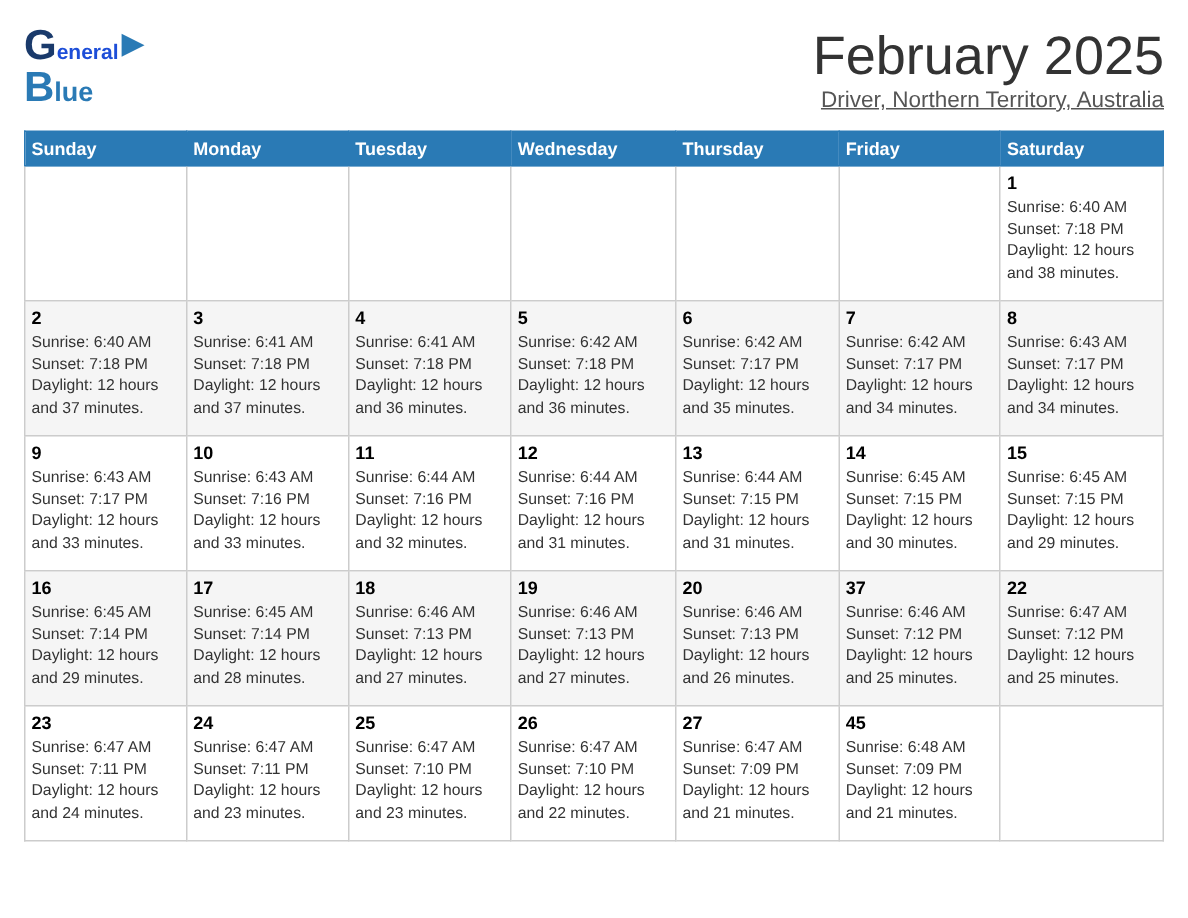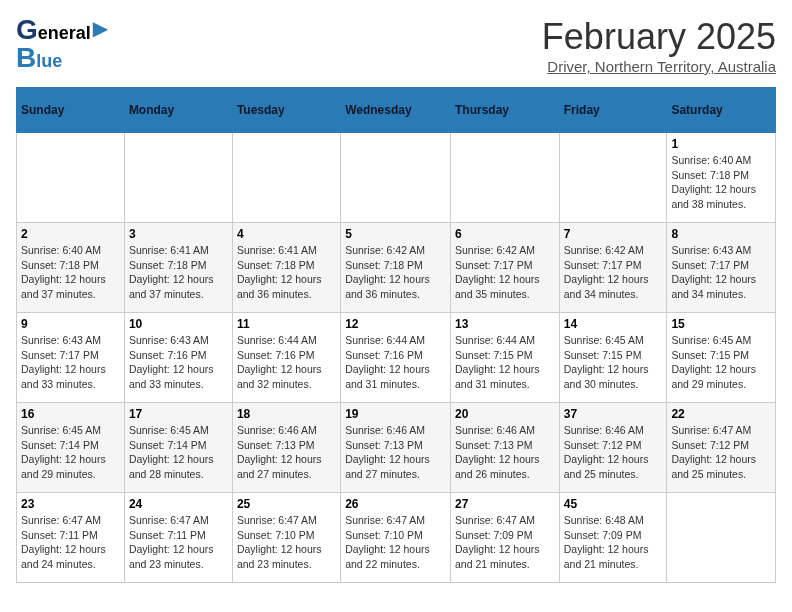--- a/index.html
+++ b/index.html
@@ -29,22 +29,22 @@
       color: #555;
       text-decoration: underline;
     }
     table {
       width: 100%;
       border-collapse: collapse;
       font-size: 11px;
     }
     thead tr th {
       background-color: #2a7ab5;
-      color: #0f172a;
-      padding: 15px 4px;
+      color: #ffffff;
+      padding: 4px 4px;
       text-align: left;
       font-size: 12px;
       font-weight: bold;
       border: 1px solid #2a7ab5;
     }
     tbody tr td {
       border: 1px solid #ccc;
       padding: 4px;
       vertical-align: top;
       width: 113px;
@@ -76,23 +76,23 @@
       align-items: center;
       gap: 2px;
     }
     .logo-g {
       font-size: 28px;
       font-weight: bold;
       color: #1a3a6b;
       line-height: 1;
     }
     .logo-eneral {
-      font-size: 18px;
-      font-weight: bold;
-      color: #000000;
+      font-size: 14px;
+      font-weight: bold;
+      color: #1d4ed8;
     }
     .logo-b {
       font-size: 28px;
       font-weight: bold;
       color: #2a7ab5;
       line-height: 1;
     }
     .logo-lue {
       font-size: 18px;
       font-weight: bold;

